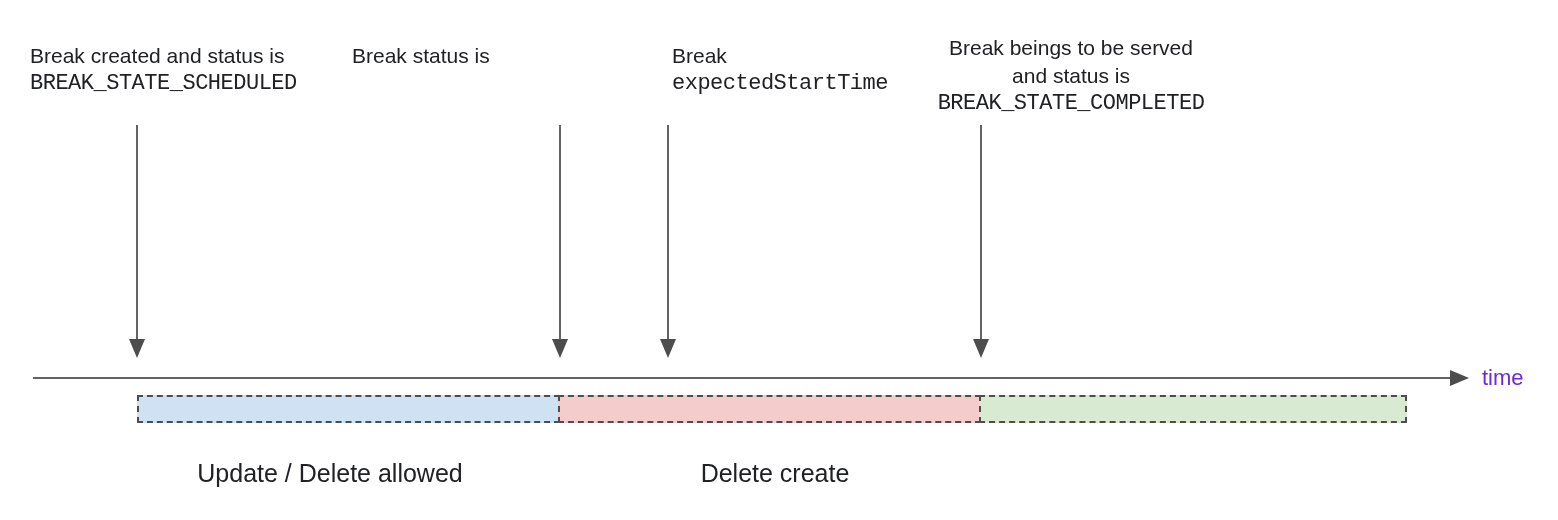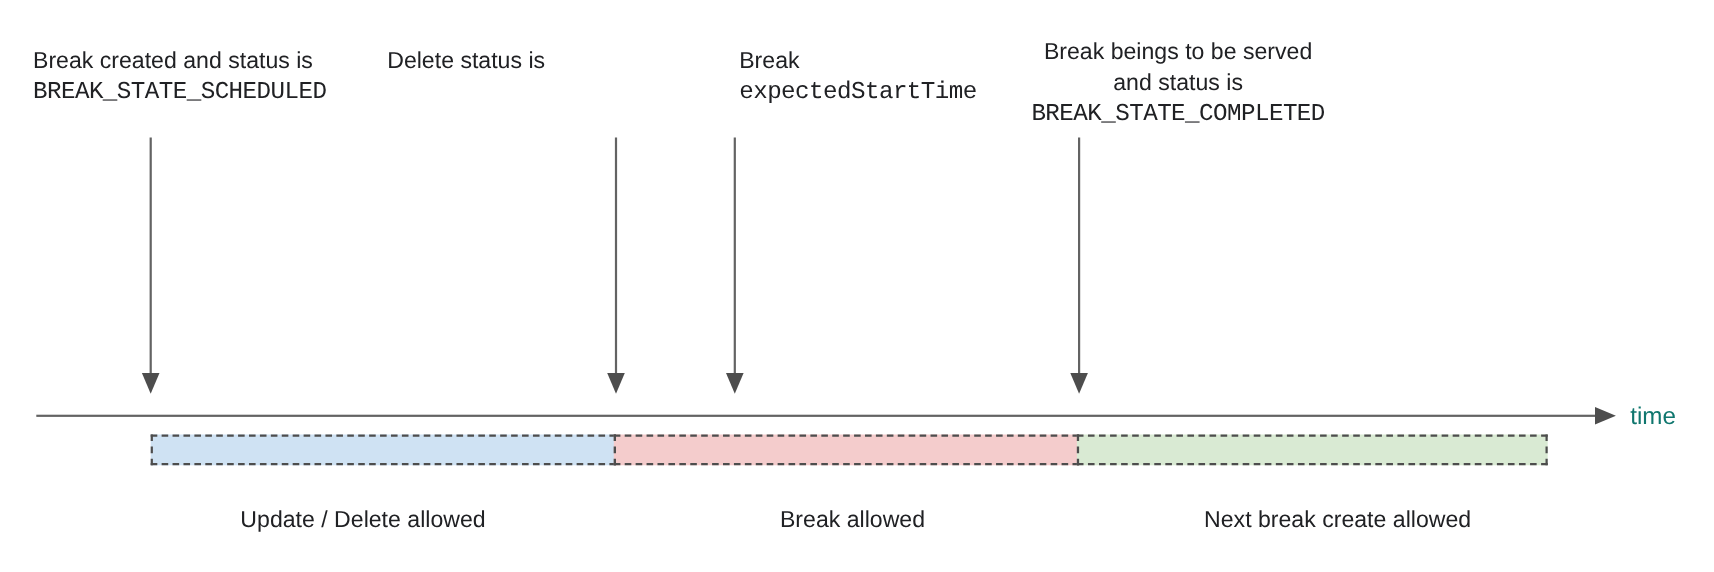--- a/index.html
+++ b/index.html
@@ -77,61 +77,61 @@
     border-top: 8px solid transparent;
     border-bottom: 8px solid transparent;
     border-left: 19px solid #4d4d4d;
   }
   .timeline-label {
     position: absolute;
     left: 1482px;
     top: 365px;
     font-size: 22px;
     line-height: 26px;
-    color: #0f766e;
+    color: #6d28d9;
   }
 
   
   .segment {
     position: absolute;
     top: 395px;
     height: 24px;
     border: 2px dashed #4d4d4d;
     box-sizing: content-box;
   }
   #segment-update { left: 137px; width: 419px; }
   #segment-delete { left: 558px; width: 419px; }
   #segment-next   { left: 979px; width: 424px; }
 
   
   .phase-label {
     position: absolute;
     top: 460px;
     transform: translateX(-50%);
-    font-size: 21px;
+    font-size: 25px;
     line-height: 26px;
     white-space: nowrap;
     color: #202124;
   }
   #phase-label-update { left: 330px; }
   #phase-label-delete { left: 775px; }
   #phase-label-next   { left: 1216px; }
 </style>
 </head>
 <body>
 
 <div id="canvas">
 
   <div class="annotation" style="left:30px; top:42px; width:310px;">
     <span>Break created and status is</span>
     <div class="ann-code">BREAK_STATE_SCHEDULED</div>
   </div>
 
   <div class="annotation" style="left:352px; top:42px; width:310px;">
-    <span>Delete status is</span>
+    <span>Break status is</span>
   </div>
 
   <div class="annotation" style="left:672px; top:42px; width:260px;">
     <span>Break</span>
     <div class="ann-code">expectedStartTime</div>
   </div>
 
   <div class="annotation" style="left:930px; top:34px; width:282px;text-align:center;">
     <span>Break beings to be served and status is</span>
     <div class="ann-code">BREAK_STATE_COMPLETED</div>
@@ -156,16 +156,15 @@
 
   <div class="timeline-shaft"></div>
   <div class="timeline-head"></div>
   <span class="timeline-label">time</span>
 
   <div class="segment" id="segment-update" style="background-color: rgb(207, 226, 243);"></div>
   <div class="segment" id="segment-delete" style="background-color: rgb(244, 204, 204);"></div>
   <div class="segment" id="segment-next" style="background-color: rgb(217, 234, 211);"></div>
 
   <div class="phase-label" id="phase-label-update">Update / Delete allowed</div>
-  <div class="phase-label" id="phase-label-delete">Break allowed</div>
-  <div class="phase-label" id="phase-label-next">Next break create allowed</div>
+  <div class="phase-label" id="phase-label-delete">Delete create</div>
 
 </div>
 
 </body></html>

